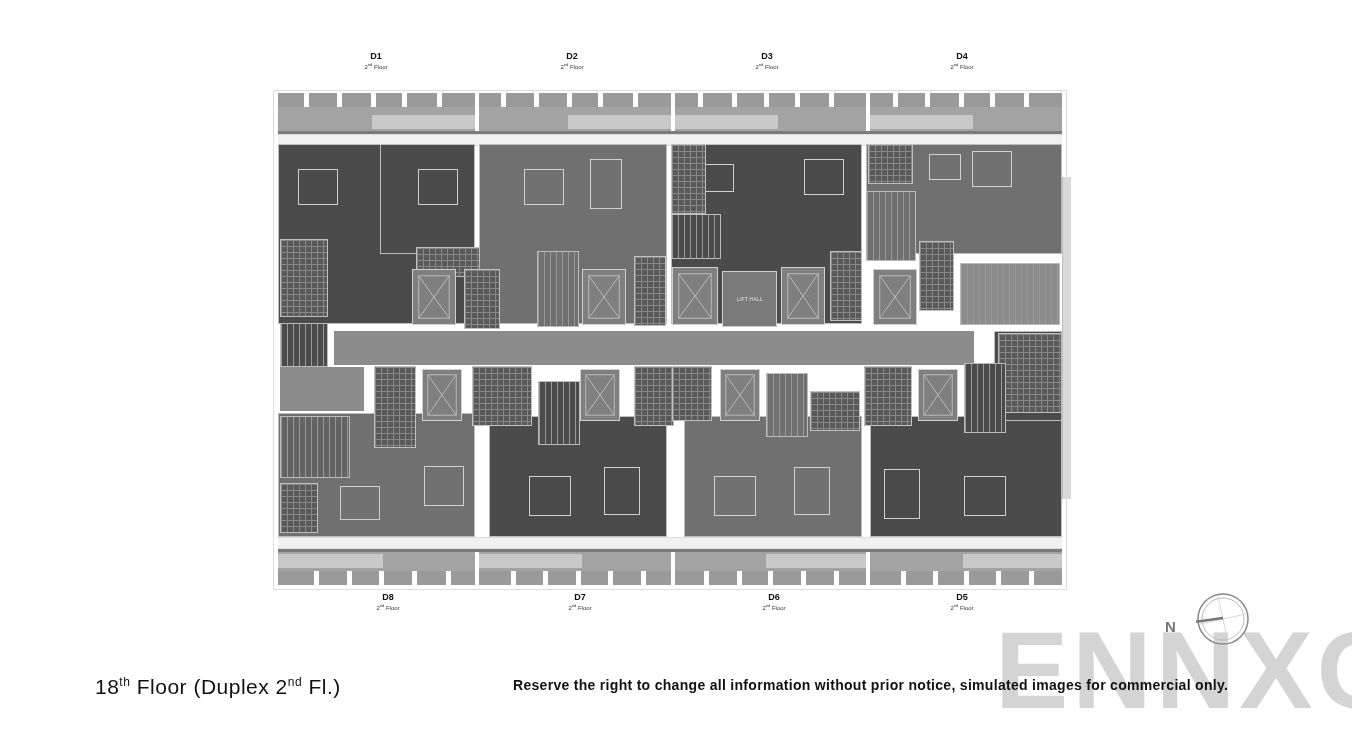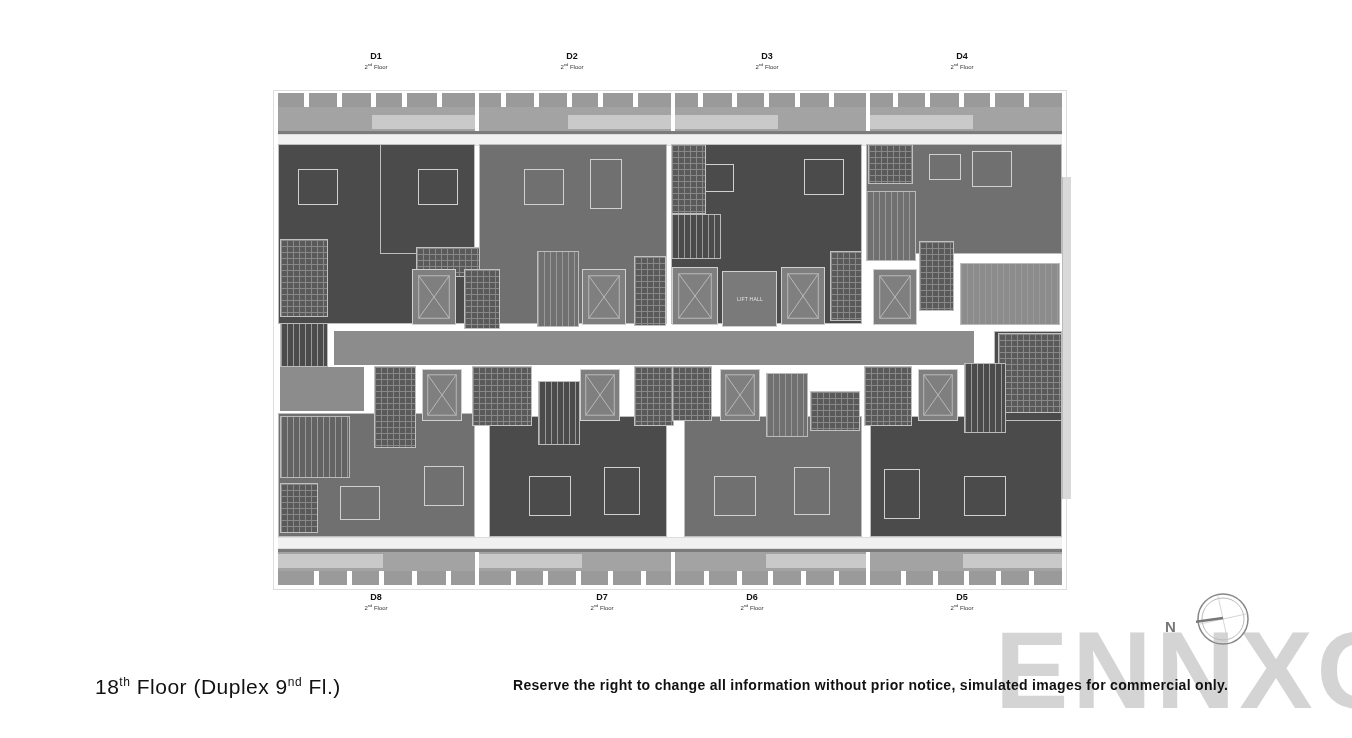--- a/index.html
+++ b/index.html
@@ -261,42 +261,42 @@
       <div class="balc-gap" style="left:556px;top:34px;"></div>
     <div class="balc-gap" style="left:588px;top:34px;width:4px;"></div>
     <div class="balc-gap" style="left:623px;top:34px;"></div>
       <div class="balc-gap" style="left:655px;top:34px;"></div>
       <div class="balc-gap" style="left:686px;top:34px;"></div>
       <div class="balc-gap" style="left:718px;top:34px;"></div>
       <div class="balc-gap" style="left:751px;top:34px;"></div>
   </div>
 </div>
 
-<div class="unit-label" style="left:316px;top:592px;">
+<div class="unit-label" style="left:328px;top:592px;">
   <span class="code">D8</span>
   <span class="floor"><span>2</span><sup>nd</sup> <span>Floor</span></span>
 </div>
-<div class="unit-label" style="left:542px;top:592px;">
+<div class="unit-label" style="left:520px;top:592px;">
   <span class="code">D7</span>
   <span class="floor"><span>2</span><sup>nd</sup> <span>Floor</span></span>
 </div>
-<div class="unit-label" style="left:692px;top:592px;">
+<div class="unit-label" style="left:714px;top:592px;">
   <span class="code">D6</span>
   <span class="floor"><span>2</span><sup>nd</sup> <span>Floor</span></span>
 </div>
 <div class="unit-label" style="left:902px;top:592px;">
   <span class="code">D5</span>
   <span class="floor"><span>2</span><sup>nd</sup> <span>Floor</span></span>
 </div>
 
 <div class="watermark">ENNXO</div>
 
 <span class="compass-n">N</span>
 <svg class="compass" viewBox="0 0 54 54">
   <circle cx="27" cy="27" r="25" fill="none" stroke="#888" stroke-width="1.5"></circle>
   <circle cx="27" cy="27" r="21" fill="none" stroke="#bbb" stroke-width="1"></circle>
   <line x1="22" y1="4" x2="32" y2="50" stroke="#ccc" stroke-width="0.8"></line>
   <line x1="4" y1="32" x2="50" y2="22" stroke="#ccc" stroke-width="0.8"></line>
   <line x1="-30" y1="34" x2="27" y2="26" stroke="#777" stroke-width="2.5"></line>
 </svg>
 
-<div class="title"><span>18</span><sup>th</sup><span> Floor (Duplex 9</span><sup>nd</sup><span> Fl.)</span></div>
+<div class="title"><span>18</span><sup>th</sup><span> Floor (Duplex 2</span><sup>nd</sup><span> Fl.)</span></div>
 <div class="disclaimer">Reserve the right to change all information without prior notice, simulated images for commercial only.</div>
 
 </body></html>

